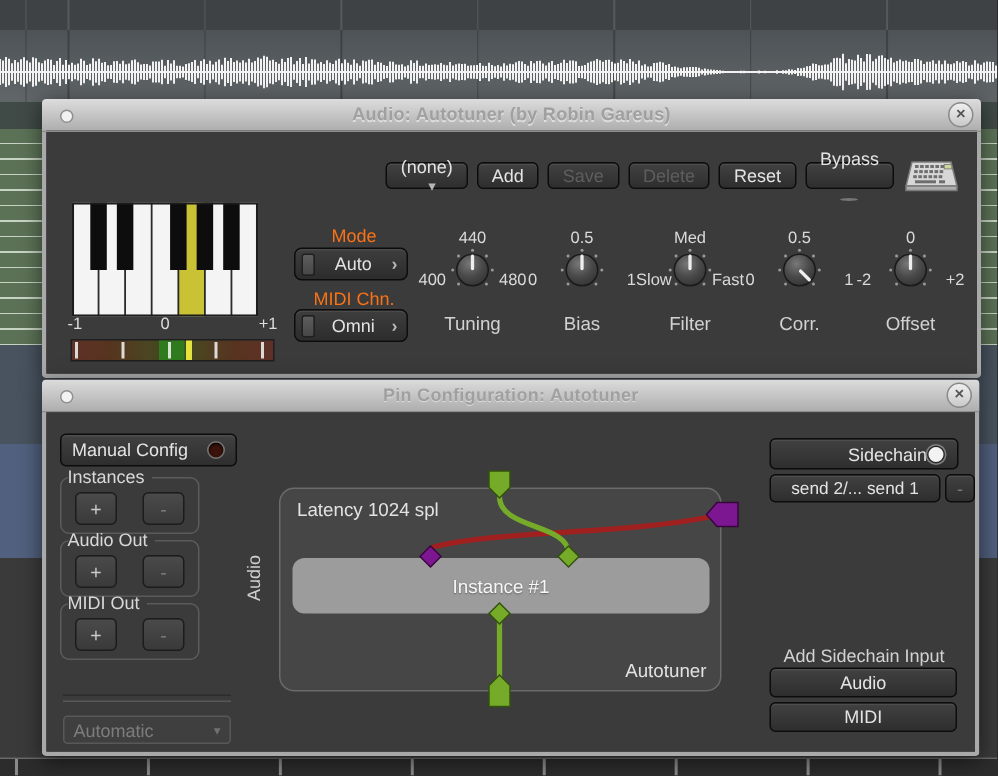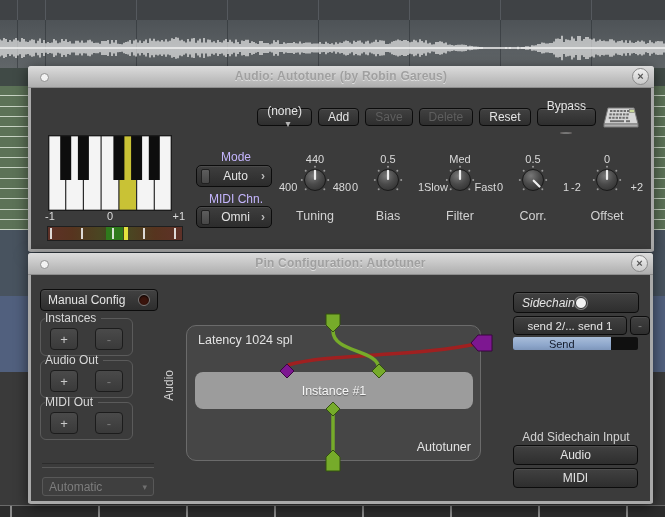--- a/index.html
+++ b/index.html
@@ -53,21 +53,21 @@
 
   .piano{position:absolute;left:17px;top:47px;}
   .meter-labels{position:absolute;left:14px;top:122px;width:140px;height:13px;font-size:11px;color:#ddd;}
   .meter-labels .ml{position:absolute;top:0;}
   .meter-bar{position:absolute;left:16px;top:138px;width:134px;height:13px;border:1px solid #1f1f1f;
     background:linear-gradient(90deg,#5e3128 0%,#57341f 18%,#4b4522 38%,#3a4a1e 48%,#4b4522 62%,#57341f 80%,#5e3128 100%);}
   .meter-bar .seg{position:absolute;top:0;bottom:0;left:58px;width:17px;background:#2f7a1c;}
   .meter-bar .marker{position:absolute;top:0;bottom:0;left:76px;width:4px;background:#e3e23e;}
   .meter-bar .tick{position:absolute;top:1px;bottom:1px;width:2px;background:rgba(240,240,240,.88);}
 
-  .ctl-label{position:absolute;left:167px;width:76px;text-align:center;font-size:12px;color:#c4b5fd;}
+  .ctl-label{position:absolute;left:167px;width:76px;text-align:center;font-size:12px;color:#f97316;}
   .mini-dd{position:absolute;left:165px;width:76px;height:22px;box-sizing:border-box;
     background:linear-gradient(#3e3e3e,#2c2c2c);border:1px solid #0c0c0c;border-radius:5px;
     display:flex;align-items:center;cursor:pointer;box-shadow:inset 0 1px 0 rgba(255,255,255,.07);}
   .mini-dd .grip{width:7px;height:13px;margin-left:4px;border-radius:2px;
     background:linear-gradient(#5d5d5d,#474747);border:1px solid #202020;}
   .mini-dd .dd-label{flex:1;text-align:center;font-size:12px;color:#e2e2e2;}
   .mini-dd .chev{margin-right:6px;color:#b9b9b9;font-size:12px;font-weight:bold;}
 
   .knob{position:absolute;width:76px;height:70px;top:65px;}
   .k-top{position:absolute;top:0;width:100%;text-align:center;font-size:11px;color:#dadada;}
@@ -94,21 +94,21 @@
   .pin-outer{position:absolute;left:155px;top:50px;width:295px;height:136px;box-sizing:border-box;
     background:#464646;border:1px solid #6b6b6b;border-radius:10px;}
   .latency{position:absolute;left:11px;top:7px;font-size:12.5px;color:#e2e2e2;}
   .plugname{position:absolute;right:9px;bottom:6px;font-size:12.5px;color:#e2e2e2;}
   .instance{position:absolute;left:8px;top:46px;width:278px;height:37px;background:#9c9c9c;border-radius:8px;
     display:flex;align-items:center;justify-content:center;font-size:12.5px;color:#f7f7f7;text-shadow:0 1px 1px rgba(60,60,60,.6);}
   .audio-side{position:absolute;left:131px;top:95px;font-size:12px;color:#cfcfcf;
     writing-mode:vertical-rl;transform:rotate(180deg);}
   .pins-svg{position:absolute;inset:0;pointer-events:none;}
 
-  .sc-btn{position:absolute;left:482px;top:17px;width:126px;height:21px;justify-content:flex-start;padding:0 8px;font-style:italic;}
+  .sc-btn{position:absolute;left:482px;top:17px;width:126px;height:21px;justify-content:flex-end;padding:0 8px;}
   .send-src{position:absolute;left:482px;top:41px;width:114px;height:19px;font-size:11.5px;}
   .send-minus{position:absolute;left:599px;top:41px;width:20px;height:19px;color:#7b7b7b;}
   .send-bar{position:absolute;left:482px;top:62px;width:125px;height:13px;background:#101010;border-radius:2px;
     overflow:hidden;cursor:pointer;}
   .send-fill{position:absolute;left:0;top:0;bottom:0;width:78%;background:linear-gradient(#a9bdd9,var(--send-fill) 60%,#7e96bb);}
   .send-text{position:absolute;left:0;width:78%;top:0;bottom:0;display:flex;align-items:center;justify-content:center;
     font-size:11px;color:#141c2c;}
   .asi-label{position:absolute;left:482px;top:155px;width:126px;text-align:center;font-size:12px;color:#d2d2d2;}
   .asi-audio{position:absolute;left:482px;top:170px;width:125px;height:20px;}
   .asi-midi{position:absolute;left:482px;top:193px;width:125px;height:20px;}
@@ -424,23 +424,19 @@
 
         <path d="M295,196 L295,182 L302,175 L309,182 L309,196 Z" style="fill:var(--pin-green);stroke:var(--pin-green-dark)"></path>
       </svg>
 
       <div class="btn sc-btn">
         <span>Sidechain</span>
         <span class="led on"></span>
       </div>
       <div class="btn send-src">send 2/... send 1</div>
       <div class="btn send-minus">-</div>
-      <div class="send-bar">
-        <div class="send-fill"></div>
-        <div class="send-text">Send</div>
-      </div>
 
       <div class="asi-label">Add Sidechain Input</div>
       <div class="btn asi-audio">Audio</div>
       <div class="btn asi-midi">MIDI</div>
     </div>
   </div>
 </div>
 
 </body></html>

